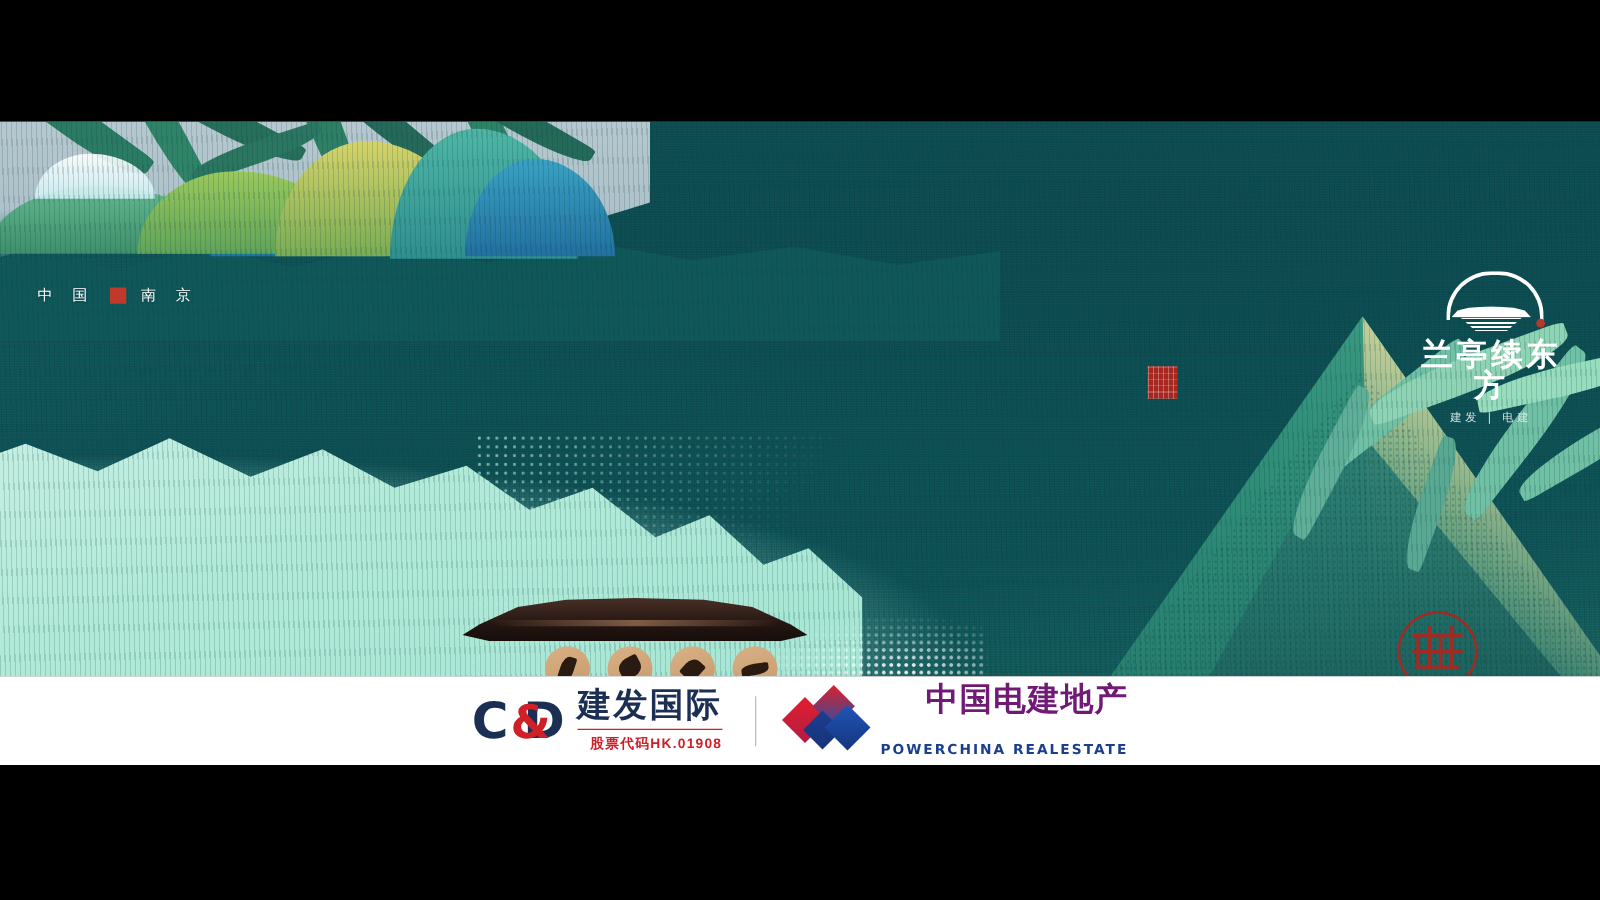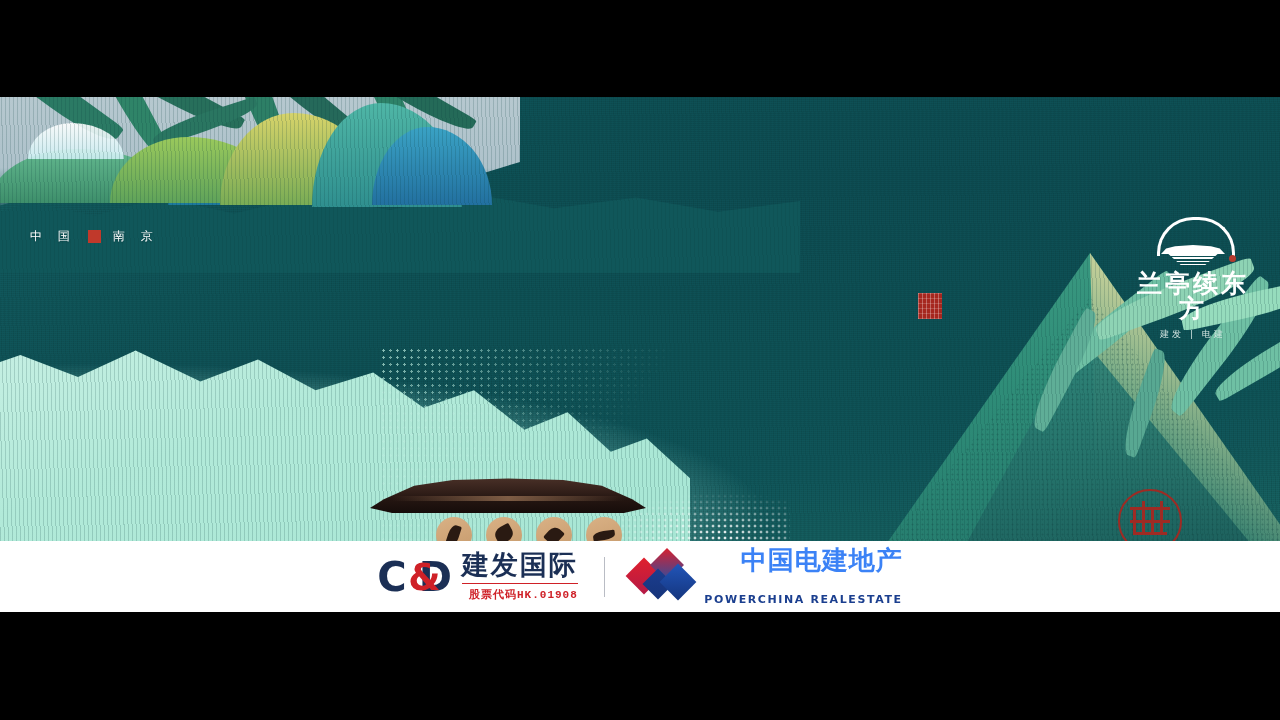--- a/index.html
+++ b/index.html
@@ -216,36 +216,36 @@
 
   
   #cd-logo{display:flex;align-items:center;gap:11px;}
   #cd-mark{position:relative;font-family:"DejaVu Sans","Liberation Sans",sans-serif;
     font-weight:700;font-size:40px;line-height:1;color:#1b2f55;letter-spacing:-1px;}
   #cd-amp{position:absolute;left:31px;top:2px;color:#cf2027;font-size:37px;font-weight:700;}
   #cd-right{display:flex;flex-direction:column;}
   #cd-cn{font-family:"DejaVu Sans","Liberation Sans",sans-serif;font-weight:700;
     font-size:27px;color:#1b2f55;letter-spacing:2px;line-height:1.05;}
   #cd-code{margin-top:3px;padding-top:3px;border-top:1.5px solid #cf2027;
-    font-family:Liberation Mono, monospace;font-weight:700;
+    font-family:Liberation Sans, sans-serif;font-weight:700;
     font-size:11px;color:#cf2027;letter-spacing:1px;}
 
   #fdiv{width:1.5px;height:40px;background:#b9bcc4;}
 
   
   #pc-logo{display:flex;align-items:center;gap:11px;}
   #pc-mark{position:relative;width:62px;height:46px;}
   .dia{position:absolute;transform:rotate(45deg);}
   #d1{left:0;top:10px;width:26px;height:26px;background:linear-gradient(135deg,#e0202d,#b41a46);}
   #d2{left:16px;top:20px;width:22px;height:22px;background:linear-gradient(135deg,#1b3d8f,#16347a);}
   #d3{left:24px;top:0;width:24px;height:24px;background:linear-gradient(135deg,#d8202e,#2a4fa3);}
   #d4{left:34px;top:16px;width:26px;height:26px;background:linear-gradient(135deg,#2255b8,#14357e);}
   #pc-right{display:flex;flex-direction:column;}
   #pc-cn{font-family:"DejaVu Sans","Liberation Sans",sans-serif;font-weight:700;
-    font-size:26px;color:#3b82f6;letter-spacing:1px;line-height:1.05;}
+    font-size:26px;color:#701a75;letter-spacing:1px;line-height:1.05;}
   #pc-en{margin-top:19px;font-family:"DejaVu Sans","Liberation Sans",sans-serif;font-weight:700;
     font-size:11px;color:#1b3f8f;letter-spacing:1.6px;}
 </style>
 </head>
 <body>
 
 <div id="stage">
 
   <div id="lb-top" class="letterbox"></div>
 

